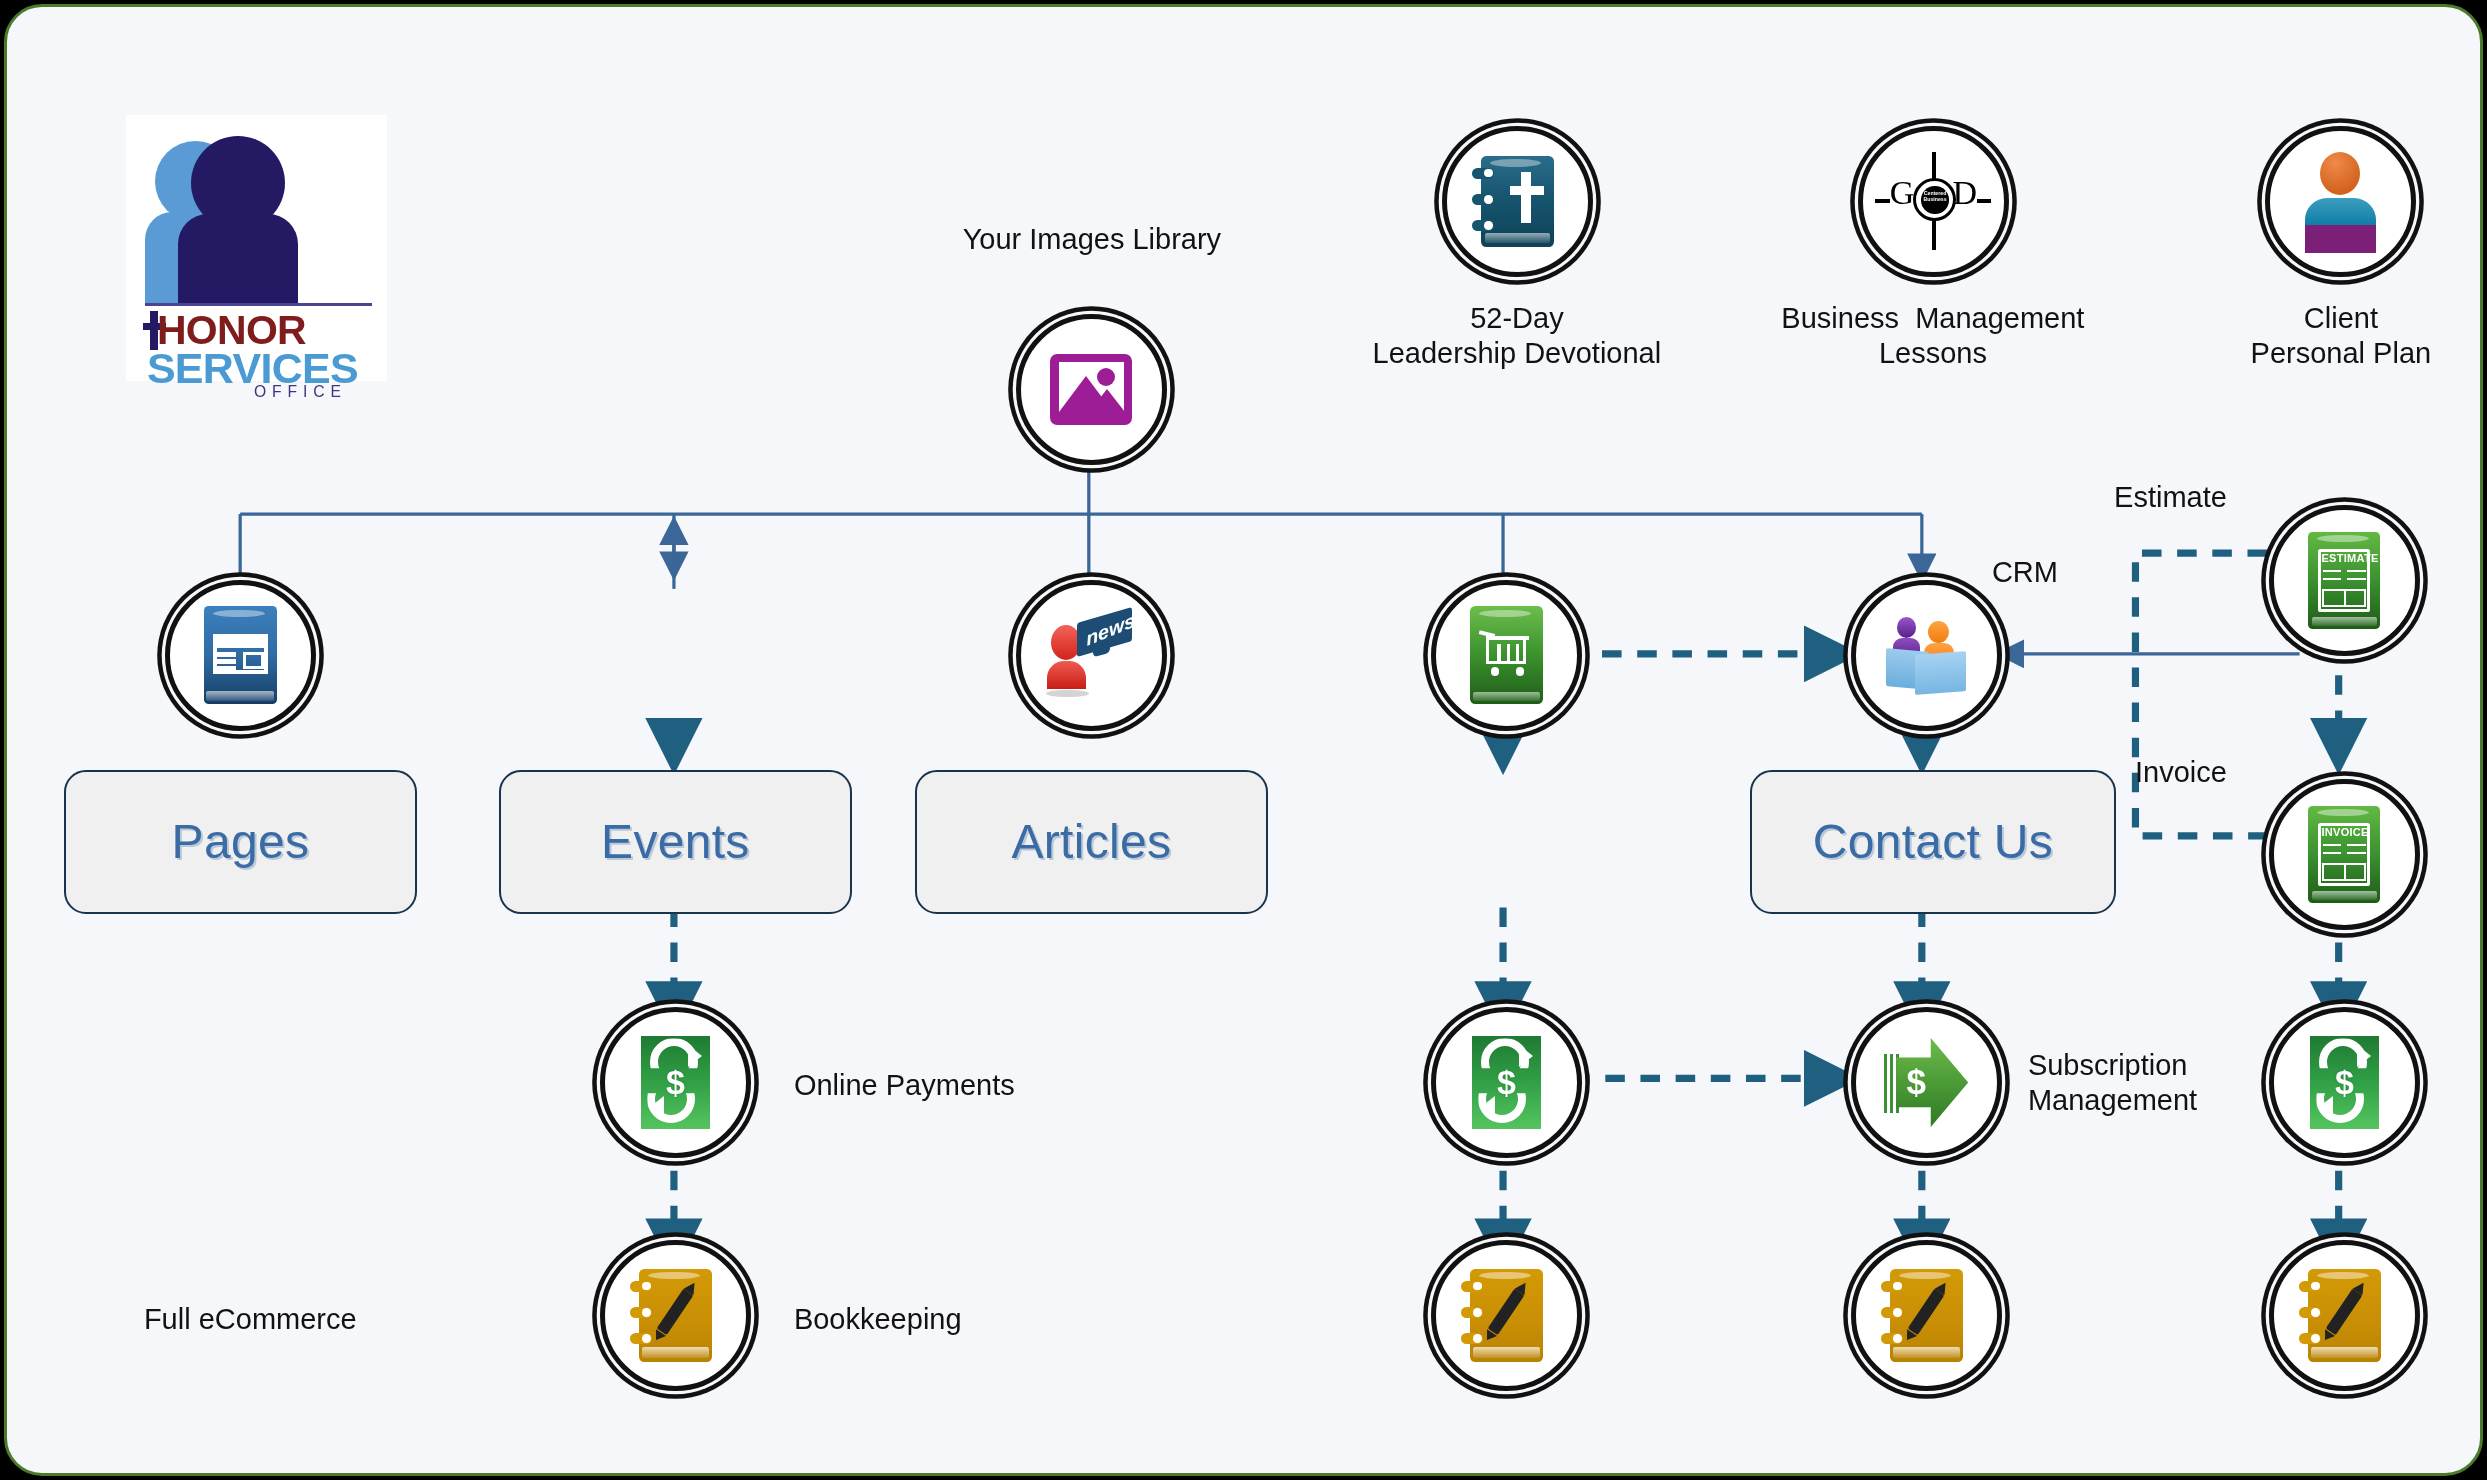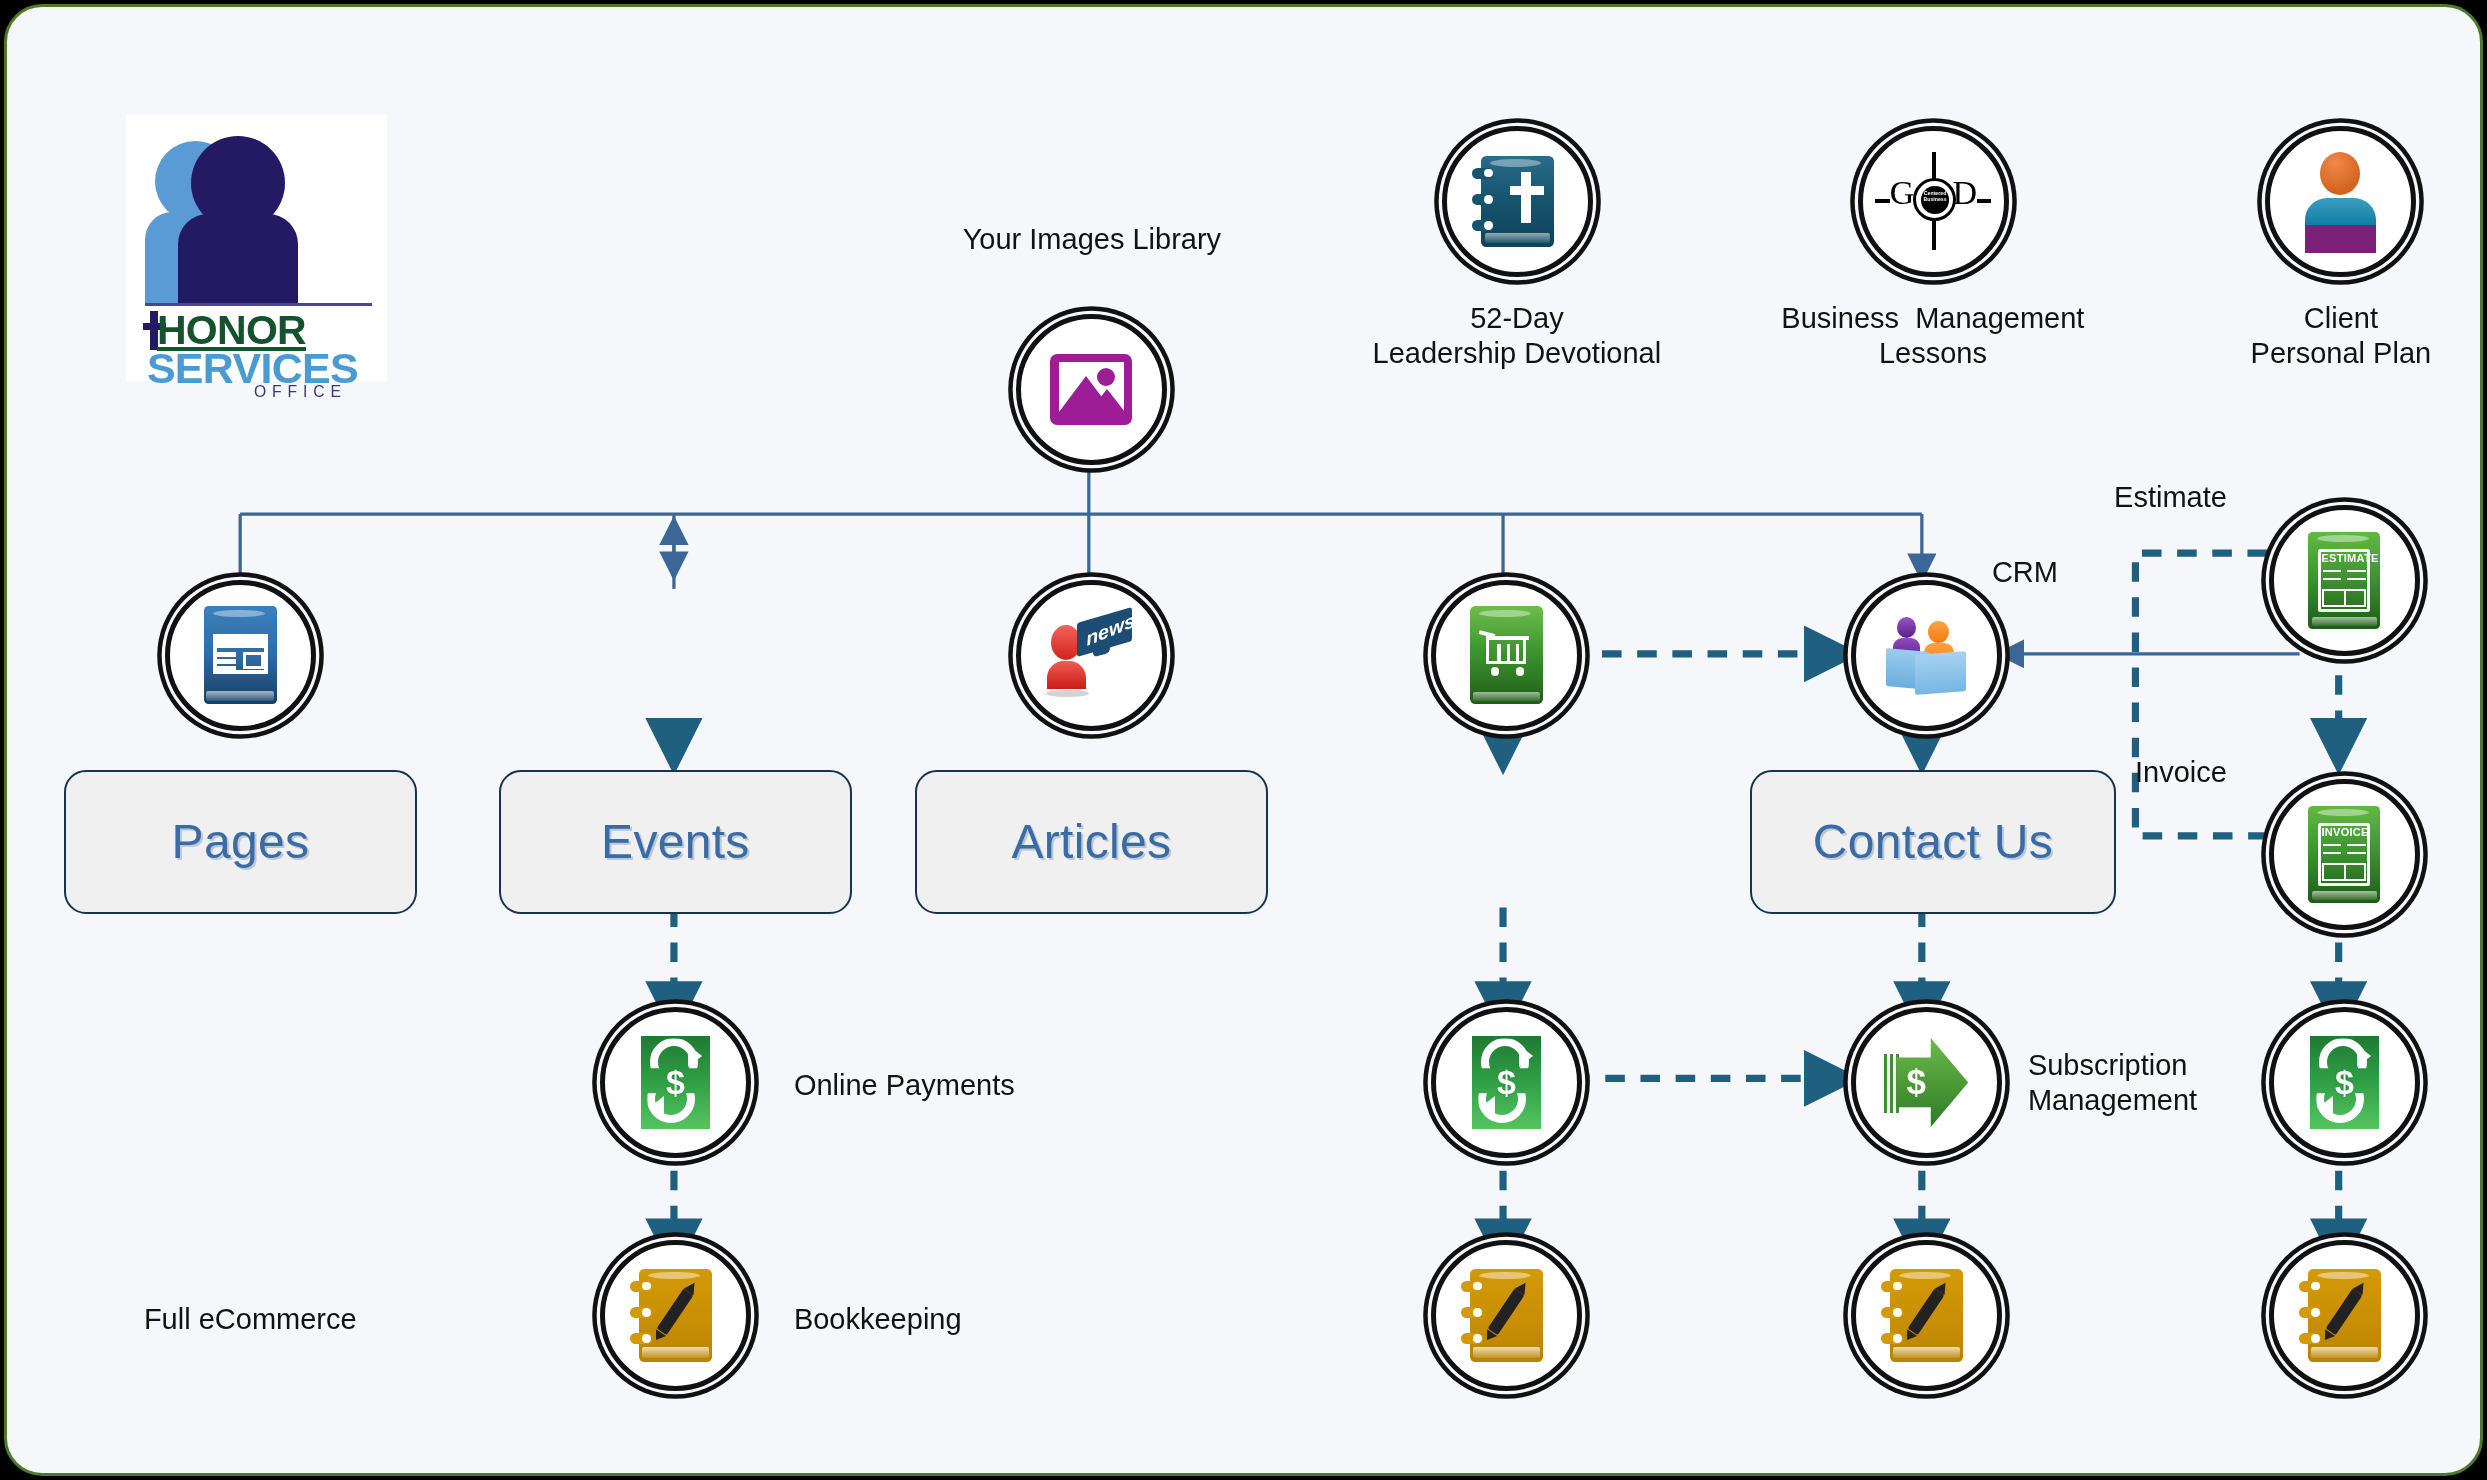--- a/index.html
+++ b/index.html
@@ -51,21 +51,21 @@
   .cap.l{text-align:left;}
   .cap.r{text-align:right;}
 
   
   .logo{position:absolute;background:#fff;}
   .logo .p1{position:absolute;background:#5b9bd5;border-radius:50%;}
   .logo .p1b{position:absolute;background:#5b9bd5;border-radius:27.4px 27.4px 0 0;}
   .logo .p2{position:absolute;background:#231a63;border-radius:50%;}
   .logo .p2b{position:absolute;background:#231a63;border-radius:30px 30px 0 0;}
   .logo .rule{position:absolute;background:#4b4492;}
-  .logo .t1{position:absolute;color:#14532d;font-weight:bold;letter-spacing:-0.7px;text-decoration:underline;}
+  .logo .t1{position:absolute;color:#7f1d1d;font-weight:bold;letter-spacing:-0.7px;}
   .logo .t2{position:absolute;color:#4a9ad4;font-weight:bold;letter-spacing:-0.7px;}
   .logo .t3{position:absolute;color:#3d3480;letter-spacing:5.9px;}
   .logo .crossv{position:absolute;background:#231a63;}
   .logo .crossh{position:absolute;background:#231a63;}
 
   
   .book{position:relative;width:73px;height:91px;background:linear-gradient(180deg,#2a6d8c 0%,#17556f 45%,#0e4257 100%);border-radius:5.2px;}
   .book .shine{position:absolute;left:9.1px;top:3.3px;width:51px;height:7.8px;background:rgba(255,255,255,.38);border-radius:50%;}
   .book .foot{position:absolute;left:3.9px;bottom:3.9px;width:65px;height:10.4px;background:linear-gradient(180deg,rgba(255,255,255,.55),rgba(255,255,255,.1));border-radius:2px;}
   .book .ring{position:absolute;left:-9.1px;width:22px;height:11px;background:#17556f;border-radius:5.9px;}

